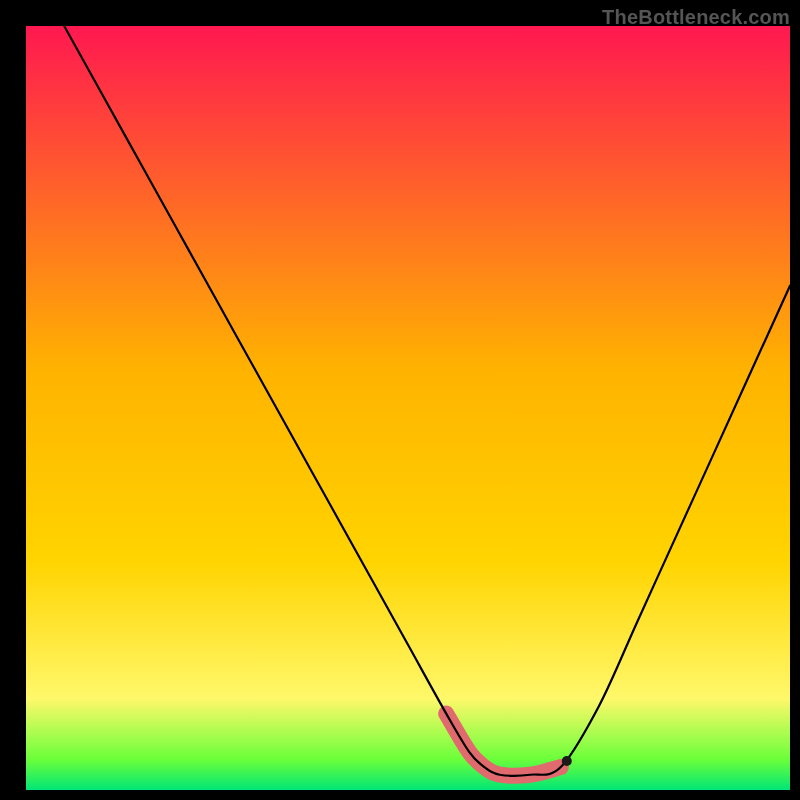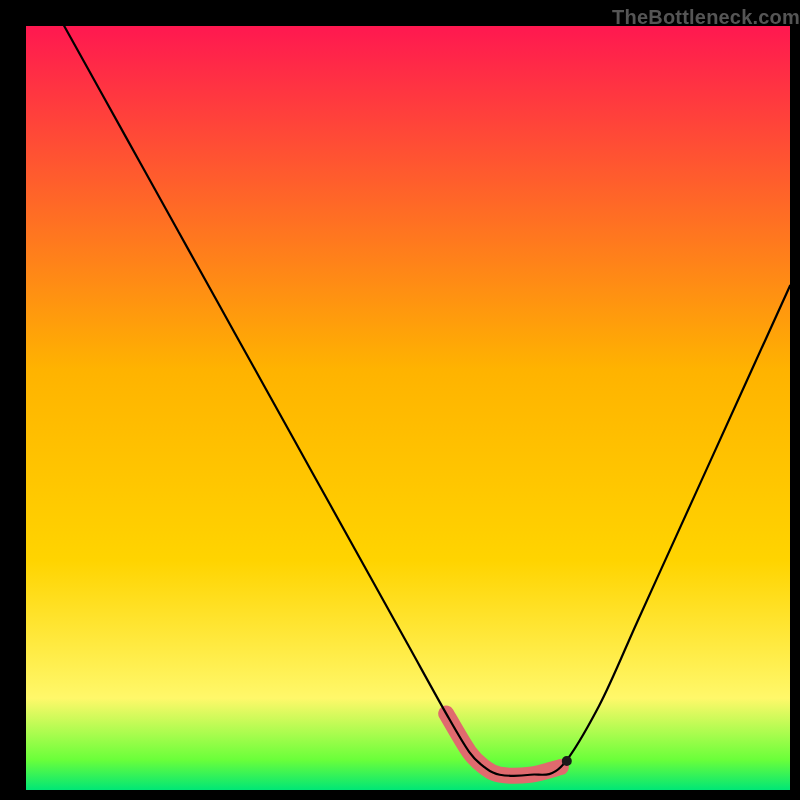--- a/index.html
+++ b/index.html
@@ -13,21 +13,21 @@
   }
   .stage {
     position: relative;
     width: 800px;
     height: 800px;
     background: #000;
   }
   .watermark {
     position: absolute;
     top: 6px;
-    right: 0;
+    right: 10px;
     color: #555;
     font-size: 20px;
     font-weight: 600;
     letter-spacing: 0.2px;
     user-select: none;
     margin-left: 14px;
   }
   svg {
     position: absolute;
     inset: 0;

